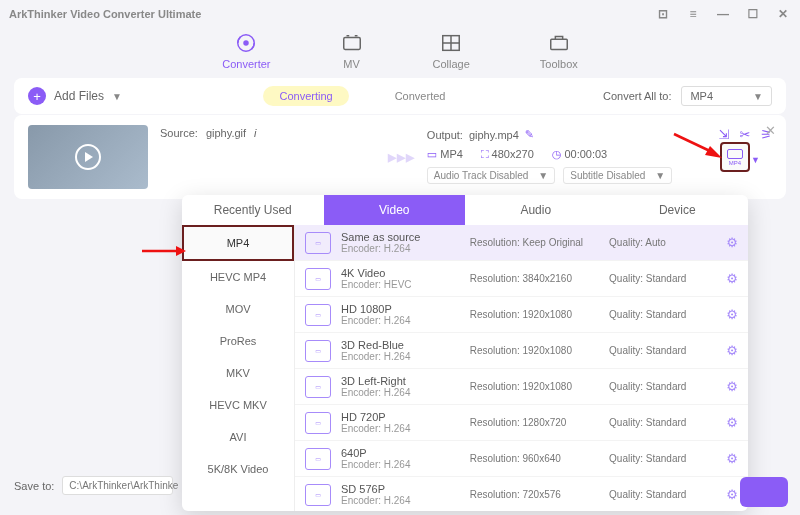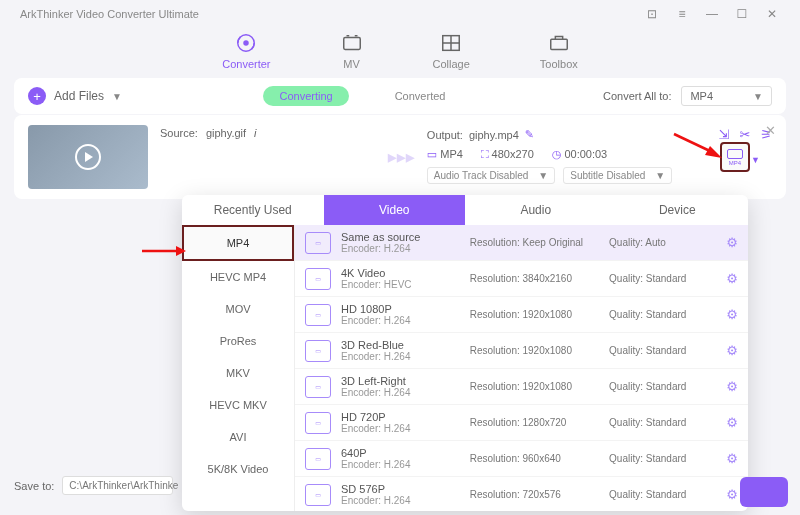--- a/index.html
+++ b/index.html
@@ -1,37 +1,37 @@
 <!DOCTYPE html>
 <html><head>
 <meta charset="utf-8">
 <style>
 * { margin: 0; padding: 0; box-sizing: border-box; font-family: -apple-system, BlinkMacSystemFont, "Segoe UI", Arial, sans-serif; }
 body { width: 800px; height: 515px; background: #f4f4f8; overflow: hidden; position: relative; color: #444; font-size: 12px; }
 
 
-.titlebar { height: 28px; display: flex; align-items: center; justify-content: space-between; padding: 0 20px; background: #f4f4f8; }
+.titlebar { height: 28px; display: flex; align-items: center; justify-content: space-between; padding: 0 9px; background: #f4f4f8; font-weight: bold; }
 .titlebar-title { color: #888; font-size: 11px; }
 .titlebar-ctrls { display: flex; gap: 14px; align-items: center; color: #888; }
 .titlebar-ctrls span { width: 16px; text-align: center; }
 
 
 .top-tabs { display: flex; justify-content: center; gap: 70px; padding: 4px 0 8px 0; }
 .tab-item { display: flex; flex-direction: column; align-items: center; gap: 4px; font-size: 11px; color: #888; }
 .tab-item.active { color: #8b5cf6; }
 .tab-icon { width: 22px; height: 22px; }
 
 
 .toolbar { margin: 0 14px; background: #fff; border-radius: 8px; padding: 8px 14px; display: flex; align-items: center; justify-content: space-between; }
 .add-files { display: flex; align-items: center; gap: 8px; color: #666; font-size: 12px; }
 .plus-badge { width: 18px; height: 18px; border-radius: 50%; background: #8b5cf6; color: #fff; display: flex; align-items: center; justify-content: center; font-size: 13px; line-height: 1; }
 .chev { color: #888; font-size: 10px; }
 .tool-mid { display: flex; gap: 30px; align-items: center; }
 .pill { padding: 4px 16px; border-radius: 12px; font-size: 11px; color: #888; }
-.pill.active { background: #86efac; color: #8b5cf6; text-align: right; }
+.pill.active { background: #fef9c3; color: #8b5cf6; text-align: right; }
 .convert-all { display: flex; align-items: center; gap: 10px; font-size: 11px; color: #666; }
 .ca-select { border: 1px solid #ddd; padding: 3px 8px; border-radius: 3px; display: flex; gap: 40px; align-items: center; }
 
 
 .file-card { margin: 1px 14px 0 14px; background: #fff; border-radius: 8px; padding: 10px 14px; display: flex; gap: 12px; position: relative; }
 .thumb { width: 120px; height: 64px; background: linear-gradient(135deg,#8899aa,#aabbcc); border-radius: 4px; position: relative; flex-shrink: 0; }
 .play-c { position: absolute; top: 50%; left: 50%; width: 26px; height: 26px; border: 2px solid #fff; border-radius: 50%; transform: translate(-50%,-50%); display: flex; align-items: center; justify-content: center; }
 .play-c::after { content: ""; border-left: 8px solid #fff; border-top: 5px solid transparent; border-bottom: 5px solid transparent; margin-left: 2px; }
 .src-col { flex: 1; display: flex; flex-direction: column; justify-content: space-between; padding: 2px 0; }
 .src-row { display: flex; align-items: center; gap: 8px; font-size: 11px; color: #666; }

